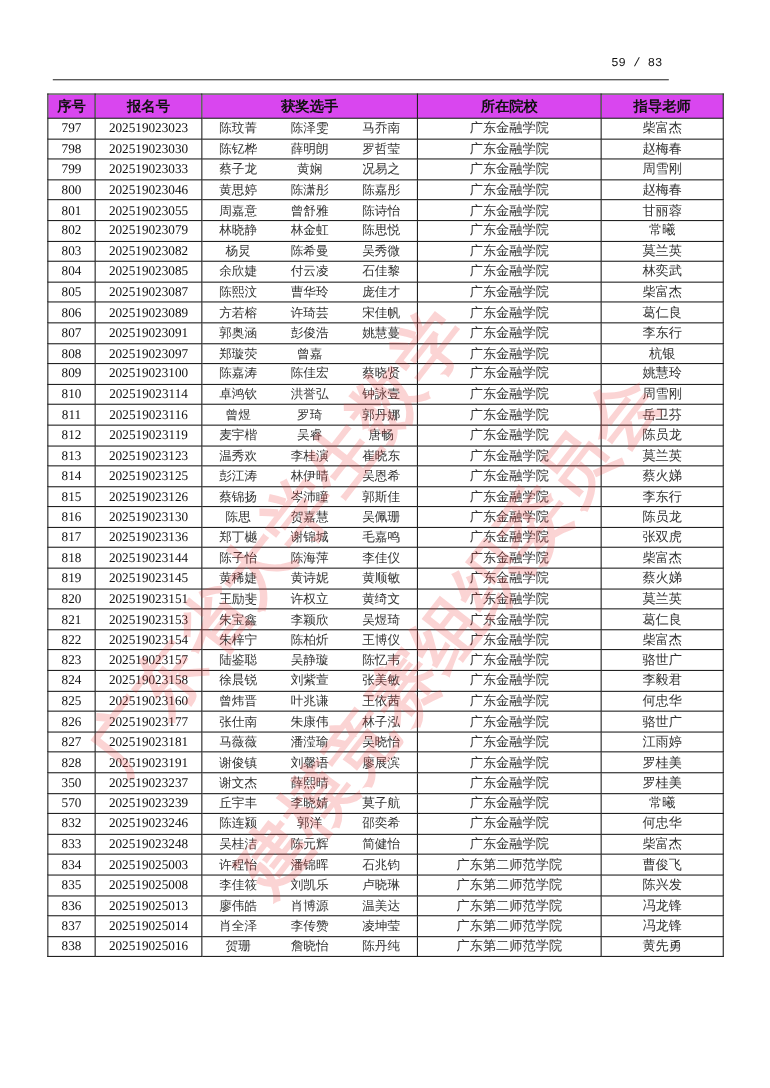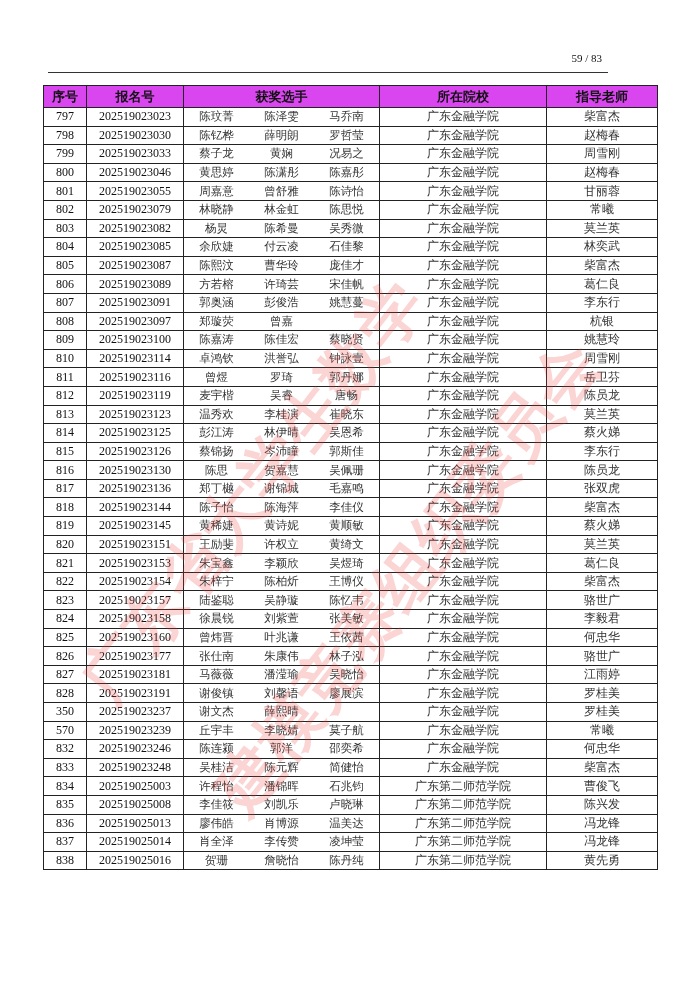--- a/index.html
+++ b/index.html
@@ -1,20 +1,20 @@
 <!DOCTYPE html>
 <html><head>
 <meta charset="utf-8">
 <style>
   html, body { margin:0; padding:0; background:#ffffff; }
   body { width:700px; height:989px; position:relative; overflow:hidden;
          font-family:"DejaVu Serif","Liberation Serif",serif; color:#111; }
   .page-header { position:absolute; left:48px; top:52px; width:560px; height:20px; border-bottom:1.5px solid #333; }
   .doc-title { position:absolute; left:160px; top:1px; font-size:10.5px; font-weight:bold; font-family:"DejaVu Sans","Liberation Sans",sans-serif; letter-spacing:-0.2px; }
-  .page-num { position:absolute; right:6px; top:0px; font-size:11px; font-family:Liberation Serif, serif; }
+  .page-num { position:absolute; right:6px; top:0px; font-size:11px; font-family:Liberation Mono, monospace; }
   table.award { position:absolute; left:43px; top:85px; border-collapse:collapse; table-layout:fixed; width:614px; }
   table.award th, table.award td { border:1px solid #222; padding:0; text-align:center; overflow:hidden; white-space:nowrap; }
   table.award th { height:21px; background:#d946ef; font-size:13px; font-weight:bold; font-family:"DejaVu Sans","Liberation Sans",sans-serif; }
   table.award td { height:17.6px; font-size:12px; line-height:17px; }
   td.num, td.reg { font-family:"Liberation Serif",serif; font-size:12.5px; }
   td.names { padding:0; }
   .name-cells { display:flex; justify-content:space-around; }
   .name-cells span { width:33%; text-align:center; font-family:"DejaVu Sans","Liberation Sans",sans-serif; font-size:11.5px; color:#333; }
   td.school, td.advisor { font-family:"DejaVu Sans","Liberation Sans",sans-serif; font-size:11.5px; color:#333; }
   .watermark { position:absolute; pointer-events:none; color:rgba(235,60,60,0.22); font-weight:bold;

